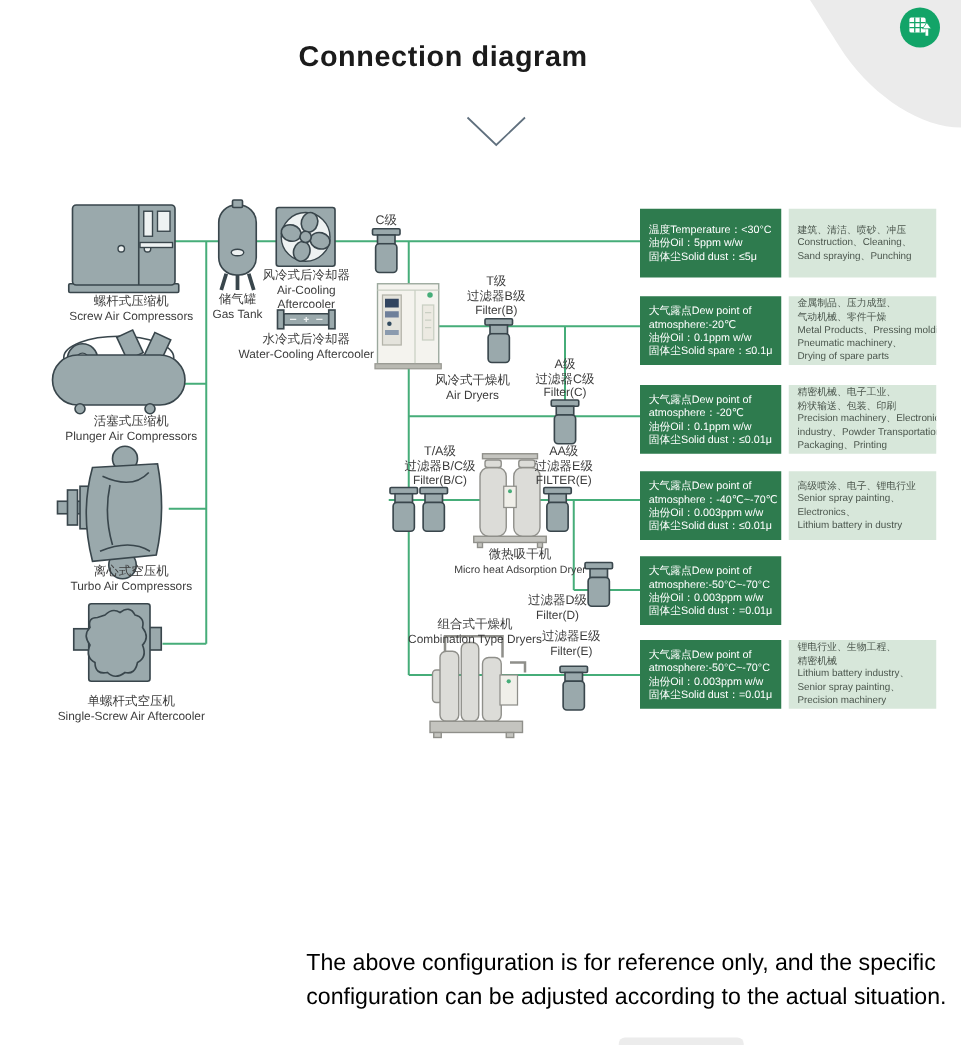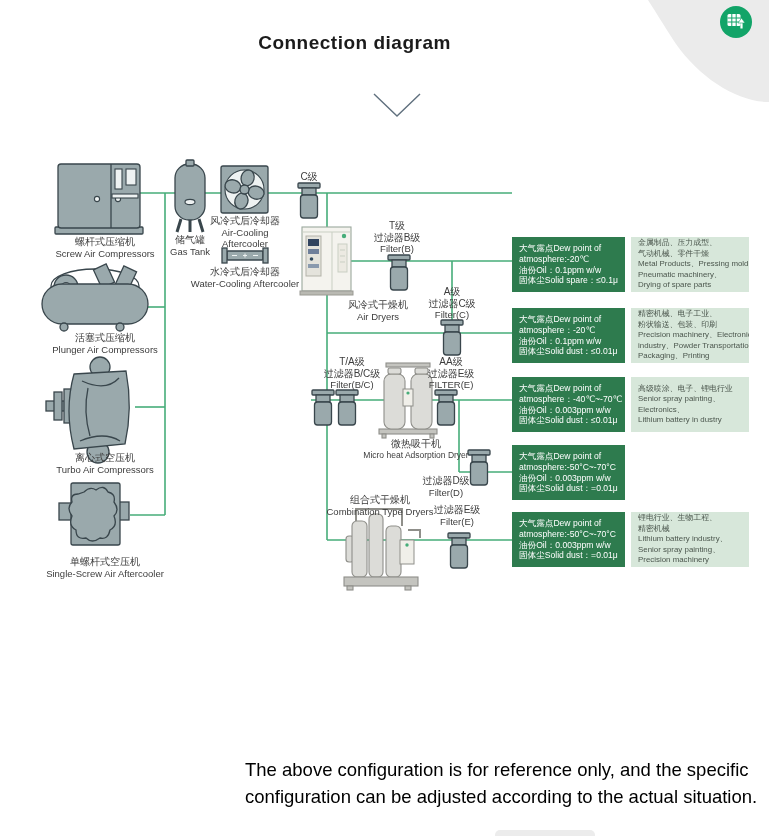--- a/index.html
+++ b/index.html
@@ -5,21 +5,21 @@
   :root{
     --line_green:#46ad79; --box_dark:#2e7b4e; --box_light:#d7e7da;
     --app_text:#4b564d; --icon_green:#12a468; --corner_gray:#ebebeb;
     --equip_fill:#9aa9ac; --equip_stroke:#39464c; --title_color:#1b1b1b;
   }
   html,body{margin:0;padding:0;background:#fff;}
   .page{position:relative;width:769px;height:836px;overflow:hidden;background:#fff;
         font-family:"Liberation Sans","DejaVu Sans",sans-serif;}
   .layer{position:absolute;left:0;top:0;}
   .page-title{position:absolute;left:0;right:60px;top:32px;margin:0;text-align:center;
-        font-size:19px;font-weight:bold;letter-spacing:.5px;color:var(--title_color);}
+        font-size:23px;font-weight:bold;letter-spacing:.5px;color:var(--title_color);}
   
   .lbl{position:absolute;transform:translateX(-50%);text-align:center;color:#3c3c3c;
        white-space:nowrap;font-size:9.5px;line-height:11.5px;}
   .lbl .zh{font-size:10px;}
   
   .rbox{position:absolute;left:512px;width:237px;height:55px;display:flex;gap:6px;}
   .rbox-dark{width:113px;box-sizing:border-box;background:var(--box_dark);color:#fff;
        font-size:8.6px;line-height:10.8px;padding:3px 2px 3px 7px;display:flex;
        flex-direction:column;justify-content:center;white-space:nowrap;overflow:hidden;}
   .rbox-light{flex:1;box-sizing:border-box;background:var(--box_light);color:var(--app_text);
@@ -299,20 +299,32 @@
   </div>
   <div class="lbl" style="left:380px;top:494px">
     <div class="zh">组合式干燥机</div>
     <div>Combination Type Dryers</div>
   </div>
   <div class="lbl" style="left:457px;top:504px">
     <div class="zh">过滤器E级</div>
     <div>Filter(E)</div>
   </div>
 
+  <div class="rbox" style="top:167px">
+    <div class="rbox-dark">
+        <div>温度Temperature：&lt;30°C</div>
+        <div>油份Oil：5ppm w/w</div>
+        <div>固体尘Solid dust：≤5μ</div>
+      </div>
+    <div class="rbox-light">
+        <div>建筑、清洁、喷砂、冲压</div>
+        <div>Construction、Cleaning、</div>
+        <div>Sand spraying、Punching</div>
+      </div>
+  </div>
   <div class="rbox" style="top:237px">
     <div class="rbox-dark">
         <div>大气露点Dew point of</div>
         <div>atmosphere:-20℃</div>
         <div>油份Oil：0.1ppm w/w</div>
         <div>固体尘Solid spare：≤0.1μ</div>
       </div>
     <div class="rbox-light">
         <div>金属制品、压力成型、</div>
         <div>气动机械、零件干燥</div>

